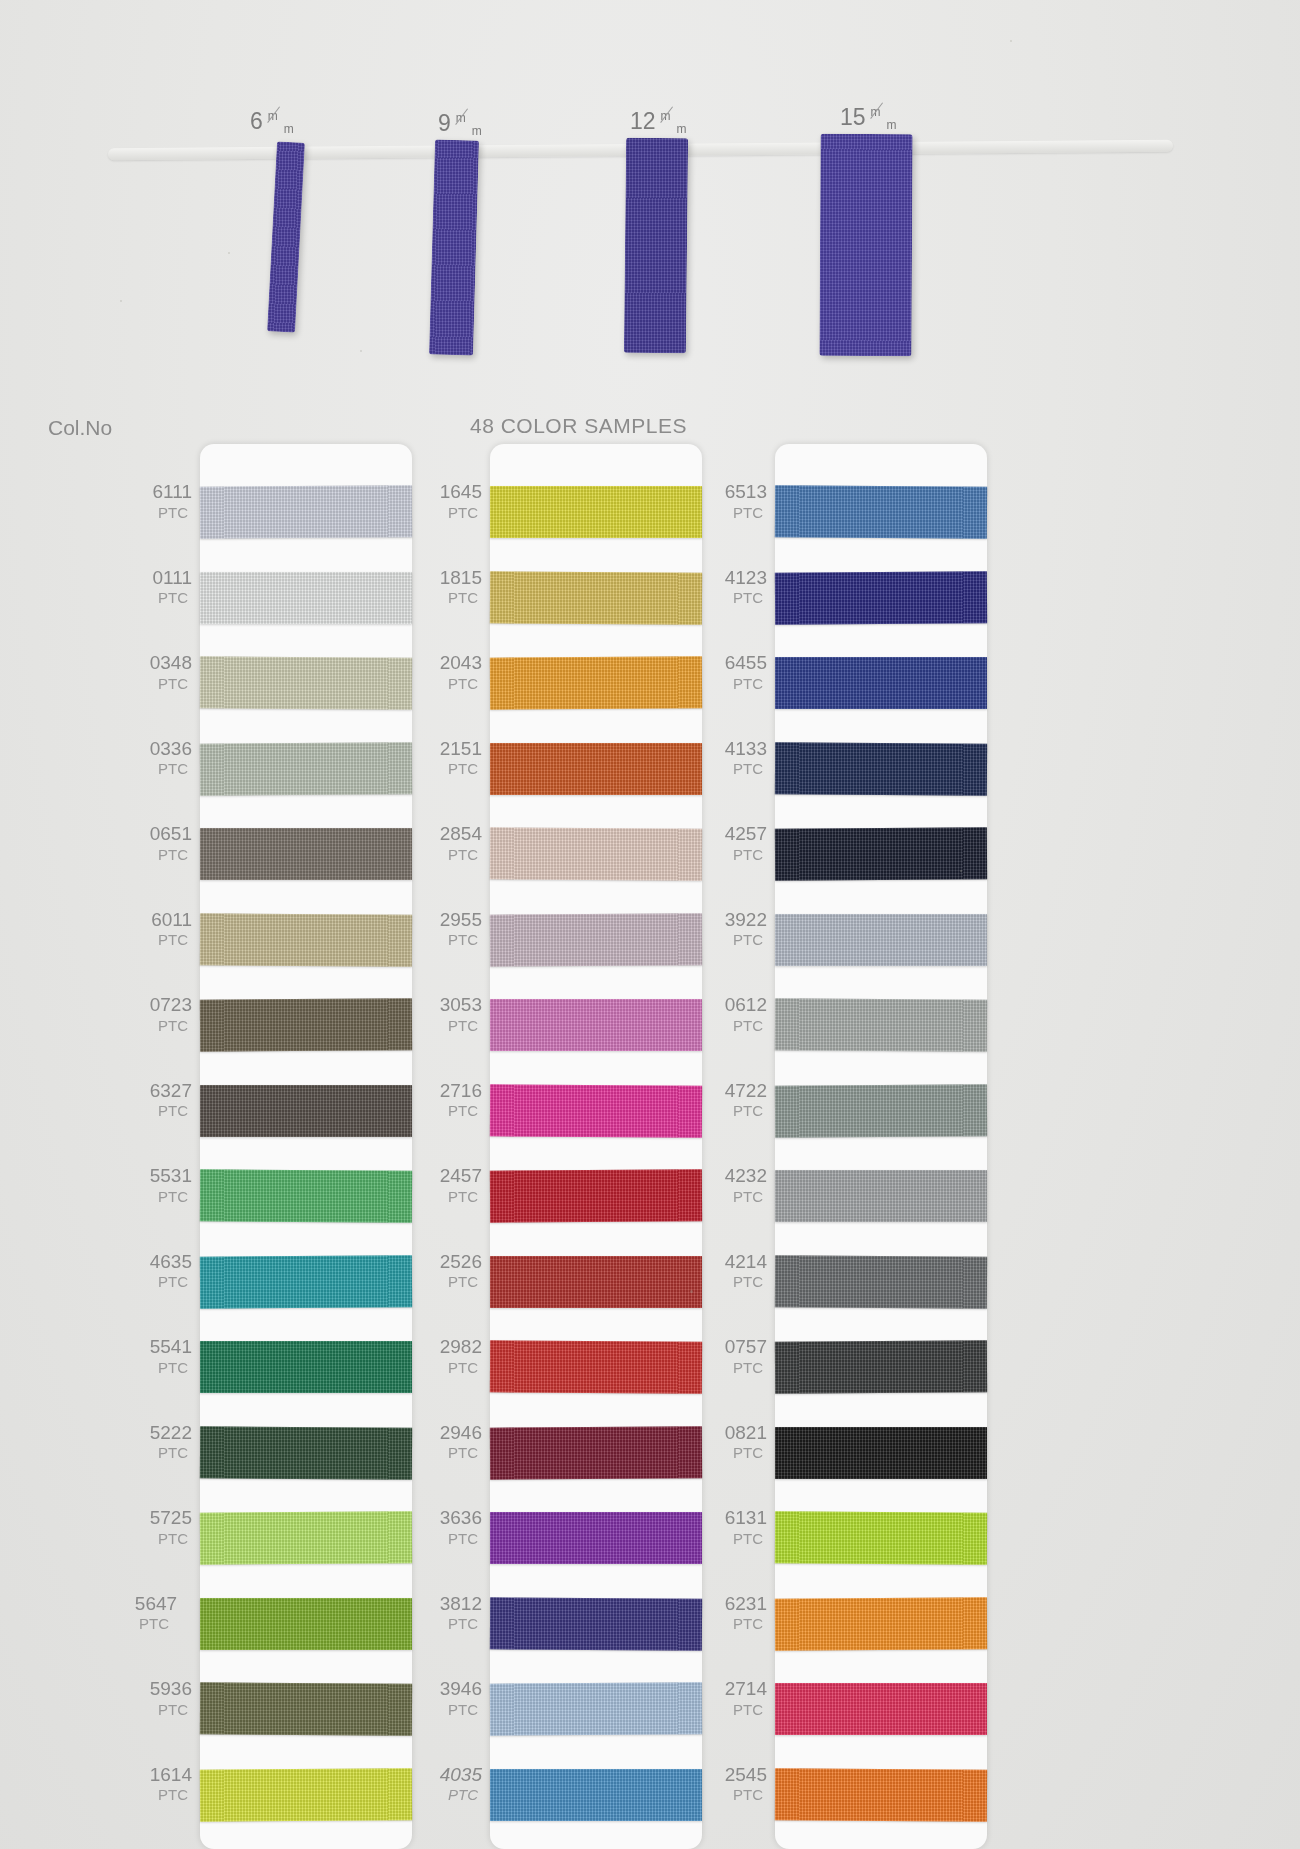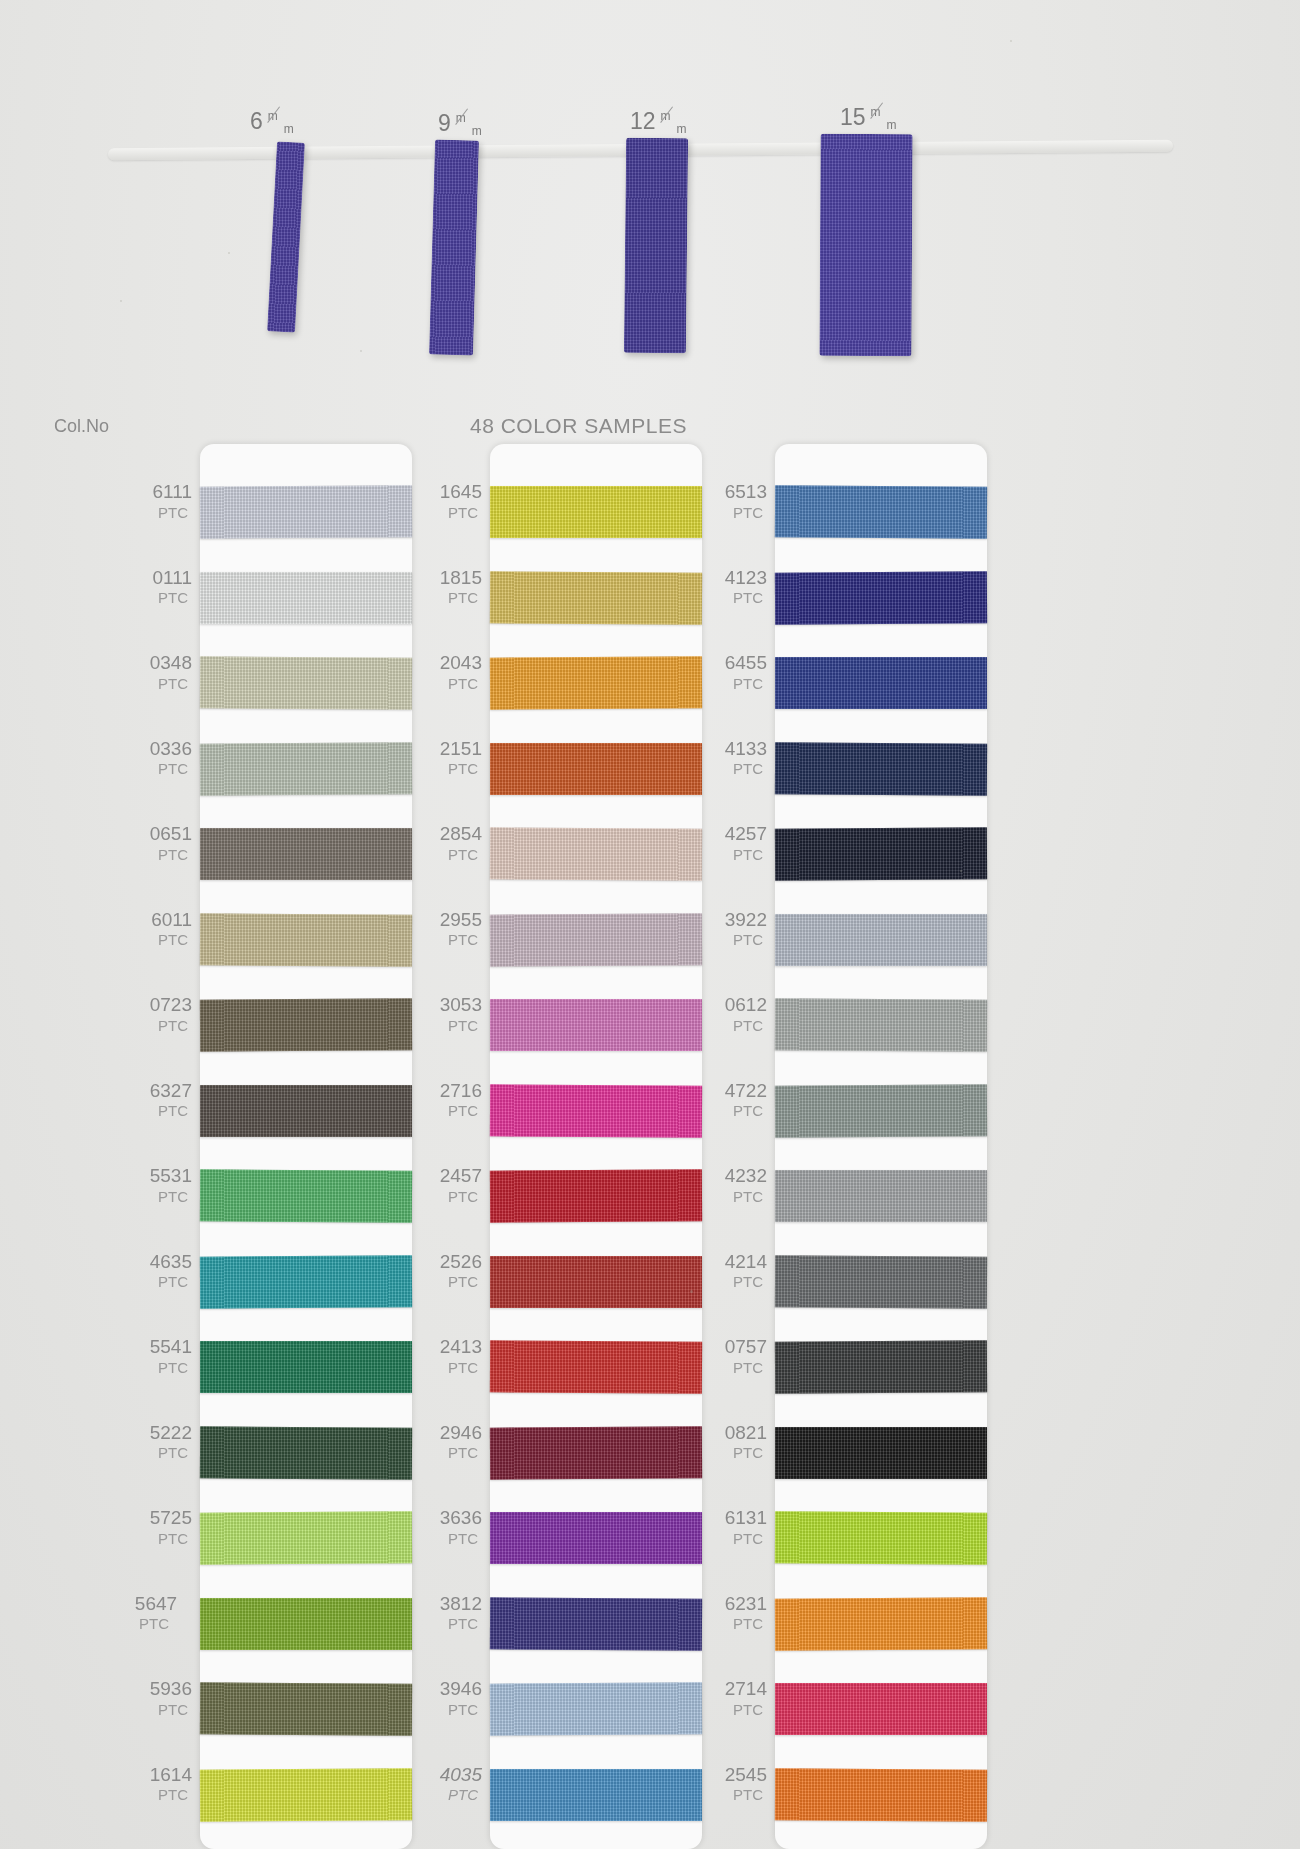--- a/index.html
+++ b/index.html
@@ -75,22 +75,22 @@
     background-image:
       repeating-linear-gradient(90deg, rgba(255,255,255,.10) 0 1px, rgba(0,0,0,.07) 1px 3px),
       repeating-linear-gradient(0deg, rgba(255,255,255,.09) 0 1px, rgba(0,0,0,.06) 1px 3px);
     border-radius: 3px;
     box-shadow: 2px 3px 6px rgba(0,0,0,.22);
   }
 
   
   .section-labels { position: absolute; top: 404px; left: 0; right: 0; height: 40px; }
   .colno {
-    position: absolute; left: 54px; top: 12px;
-    font-size: 18px; color: #8b8b8b;
+    position: absolute; left: 48px; top: 12px;
+    font-size: 21px; color: #8b8b8b;
   }
   .samples-title {
     position: absolute; left: 470px; top: 10px;
     font-size: 21px; color: #8b8b8b; letter-spacing: .5px;
   }
 
   .columns {
     position: absolute; top: 444px; left: 0; width: 1300px; height: 1409px;
   }
   .col { position: absolute; top: 0; height: 1409px; }
@@ -322,21 +322,21 @@
           </div>
           <div class="lab" style="top: 720px;">
             <span class="cd">2457</span>
             <span class="ptc">PTC</span>
           </div>
           <div class="lab" style="top: 805.5px;">
             <span class="cd">2526</span>
             <span class="ptc">PTC</span>
           </div>
           <div class="lab" style="top: 891px;">
-            <span class="cd">2413</span>
+            <span class="cd">2982</span>
             <span class="ptc">PTC</span>
           </div>
           <div class="lab" style="top: 976.5px;">
             <span class="cd">2946</span>
             <span class="ptc">PTC</span>
           </div>
           <div class="lab" style="top: 1062px;">
             <span class="cd">3636</span>
             <span class="ptc">PTC</span>
           </div>

